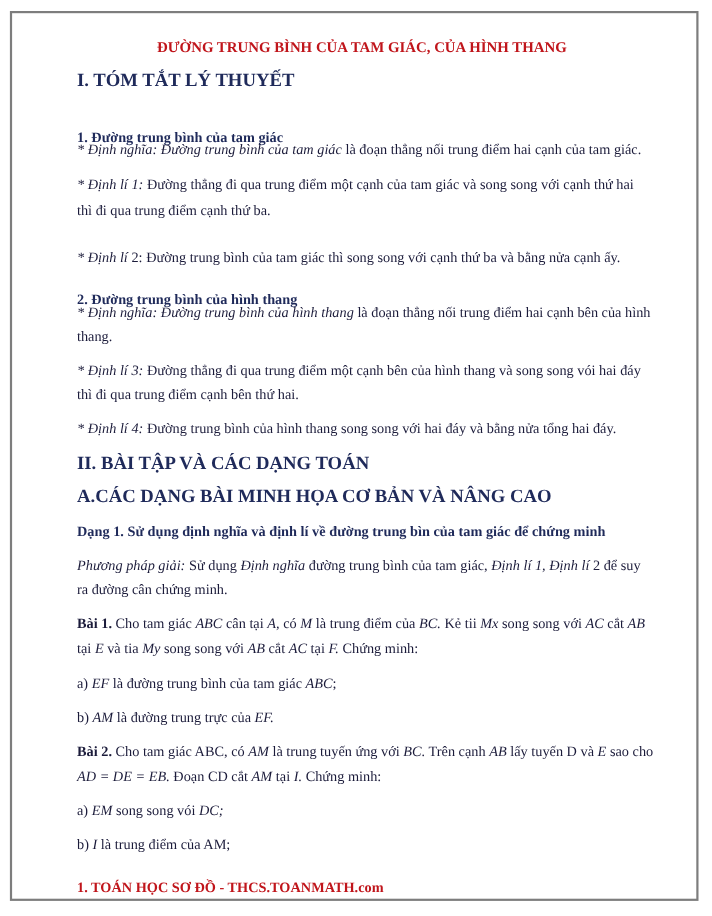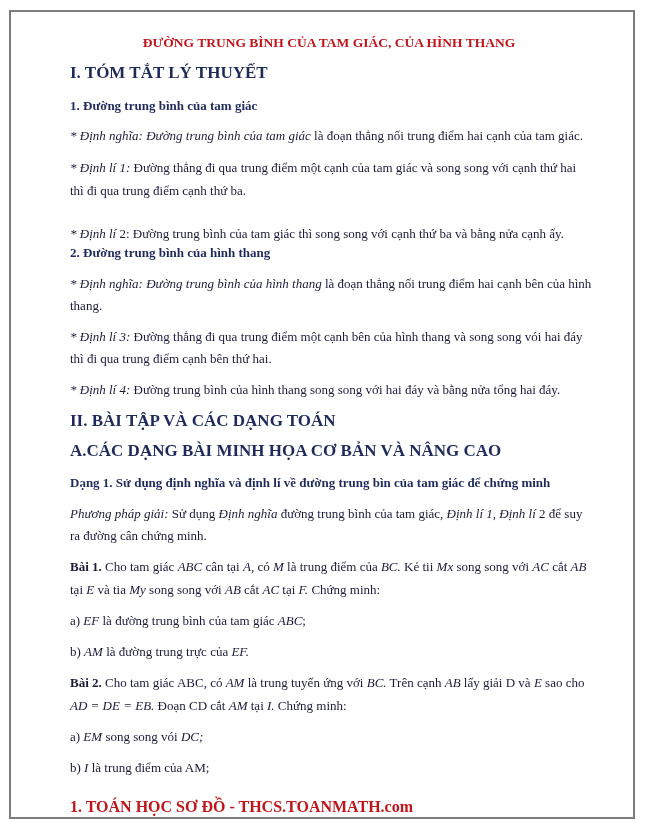--- a/index.html
+++ b/index.html
@@ -50,31 +50,32 @@
     }
     .h1 {
       font-weight: bold;
       font-size: 17px;
       color: #1f2a5a;
     }
     .h2 {
       font-weight: bold;
       font-size: 13px;
       color: #1f2a5a;
+      margin-top: 19px;
     }
     .dang {
       font-weight: bold;
       font-size: 13px;
       color: #1f2a5a;
     }
     .i { font-style: italic; }
     .b { font-weight: bold; }
     .footer {
       font-weight: bold;
-      font-size: 16px;
+      font-size: 13px;
       color: #c0151b;
     }
   </style>
 </head>
 <body>
 
 <div class="page-frame"></div>
 
 <div class="content">
 
@@ -125,20 +126,20 @@
   <div class="line" style="top:528px;">ra đường cân chứng minh.</div>
 
   <div class="line" style="top:559px;">
     <span class="b">Bài 1.</span><span><span> Cho tam giác </span><span style="font-style: italic;">ABC</span><span> cân tại </span><span style="font-style: italic;">A,</span><span> có </span><span style="font-style: italic;">M</span><span> là trung điểm của </span><span style="font-style: italic;">BC.</span><span> Kẻ tii </span><span style="font-style: italic;">Mx</span><span> song song với </span><span style="font-style: italic;">AC</span><span> cắt </span><span style="font-style: italic;">AB</span></span>
   </div>
   <div class="line" style="top:582px;"><span>tại </span><span style="font-style: italic;">E</span><span> và tia </span><span style="font-style: italic;">My</span><span> song song với </span><span style="font-style: italic;">AB</span><span> cắt </span><span style="font-style: italic;">AC</span><span> tại </span><span style="font-style: italic;">F.</span><span> Chứng minh:</span></div>
   <div class="line" style="top:613px;"><span>a) </span><span style="font-style: italic;">EF</span><span> là đường trung bình của tam giác </span><span style="font-style: italic;">ABC</span><span>;</span></div>
   <div class="line" style="top:644px;"><span>b) </span><span style="font-style: italic;">AM</span><span> là đường trung trực của </span><span style="font-style: italic;">EF.</span></div>
 
   <div class="line" style="top:675px;">
-    <span class="b">Bài 2.</span><span><span> Cho tam giác ABC, có </span><span style="font-style: italic;">AM</span><span> là trung tuyến ứng với </span><span style="font-style: italic;">BC.</span><span> Trên cạnh </span><span style="font-style: italic;">AB</span><span> lấy giải D và </span><span style="font-style: italic;">E</span><span> sao cho</span></span>
+    <span class="b">Bài 2.</span><span><span> Cho tam giác ABC, có </span><span style="font-style: italic;">AM</span><span> là trung tuyến ứng với </span><span style="font-style: italic;">BC.</span><span> Trên cạnh </span><span style="font-style: italic;">AB</span><span> lấy tuyến D và </span><span style="font-style: italic;">E</span><span> sao cho</span></span>
   </div>
   <div class="line" style="top:698px;"><span style="font-style: italic;">AD = DE = EB.</span><span> Đoạn CD cắt </span><span style="font-style: italic;">AM</span><span> tại </span><span style="font-style: italic;">I.</span><span> Chứng minh:</span></div>
   <div class="line" style="top:729px;"><span>a) </span><span style="font-style: italic;">EM</span><span> song song vói </span><span style="font-style: italic;">DC;</span></div>
   <div class="line" style="top:760px;"><span>b) </span><span style="font-style: italic;">I</span><span> là trung điểm của AM;</span></div>
 
   <div class="line footer" style="top:799px;">1. TOÁN HỌC SƠ ĐỒ - THCS.TOANMATH.com</div>
 </div>
 
 </body></html>

